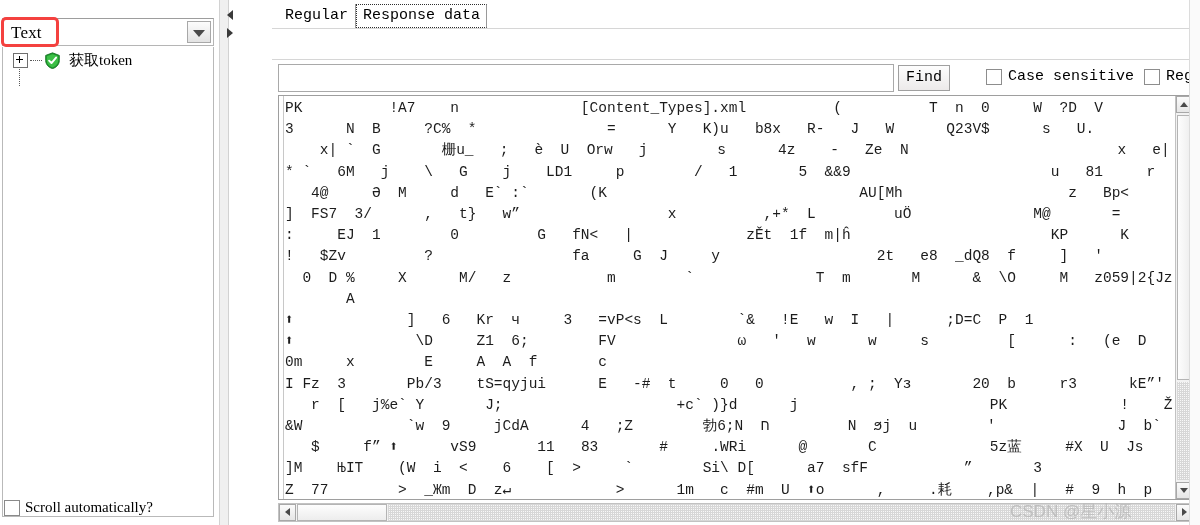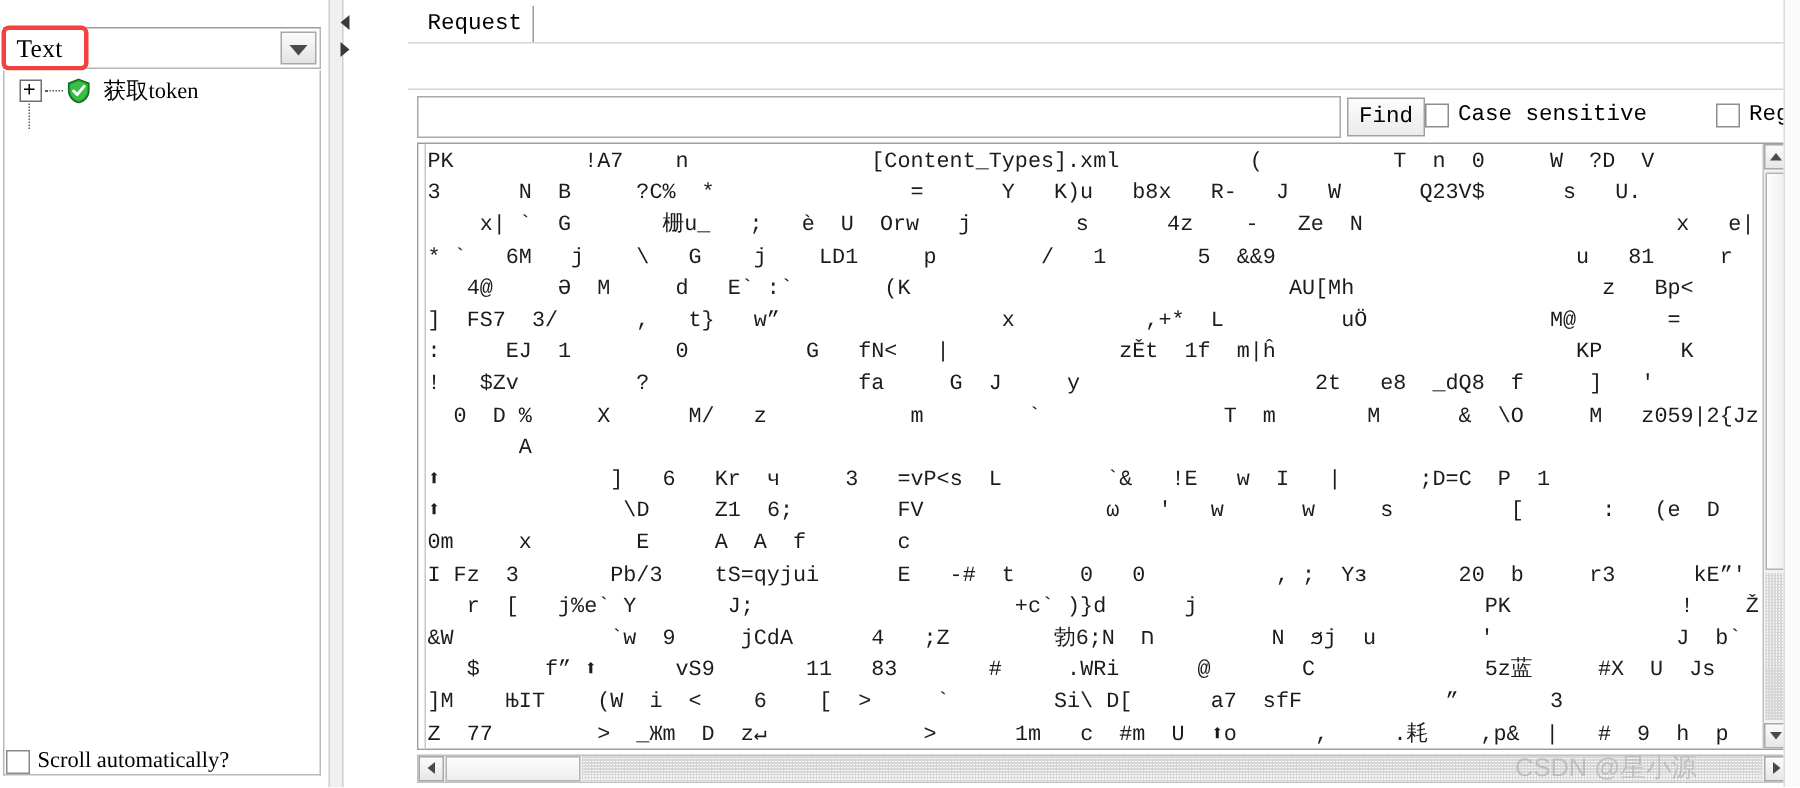--- a/index.html
+++ b/index.html
@@ -293,21 +293,21 @@
     background: #fff;
     margin-right: 6px;
     flex: 0 0 auto;
   }
   .chk-label {
     font-family: "Liberation Mono", monospace;
     font-size: 15px;
     color: #000;
     white-space: nowrap;
   }
-  #chk-case { left: 672px; text-align: center; }
+  #chk-case { left: 708px; text-align: center; }
   #chk-regex { left: 866px; }
 
   
   #data-viewport {
     position: absolute;
     left: 6px; top: 95px;
     width: 916px; height: 405px;
     border: 1px solid #9e9e9e;
     background: #ffffff;
     box-sizing: border-box;
@@ -506,21 +506,22 @@
 
   <div id="splitter">
     <div id="split-bar"></div>
     <div class="split-handle" id="split-handle-left"></div>
     <div class="split-handle" id="split-handle-right"></div>
   </div>
 
   <div id="right-panel">
 
     <div id="outer-tabs">
-      <span class="tab">Request</span>
+      <span class="tab">Regular</span>
+      <span class="tab focused last">Response data</span>
     </div>
     <div id="outer-tabs-underline"></div>
 
     <div id="inner-tabs-underline"></div>
 
     <div id="find-bar">
       <input id="find-input" type="text" value="" style="">
       <span id="find-btn">Find</span>
 
       <span class="chk-group" id="chk-case">

